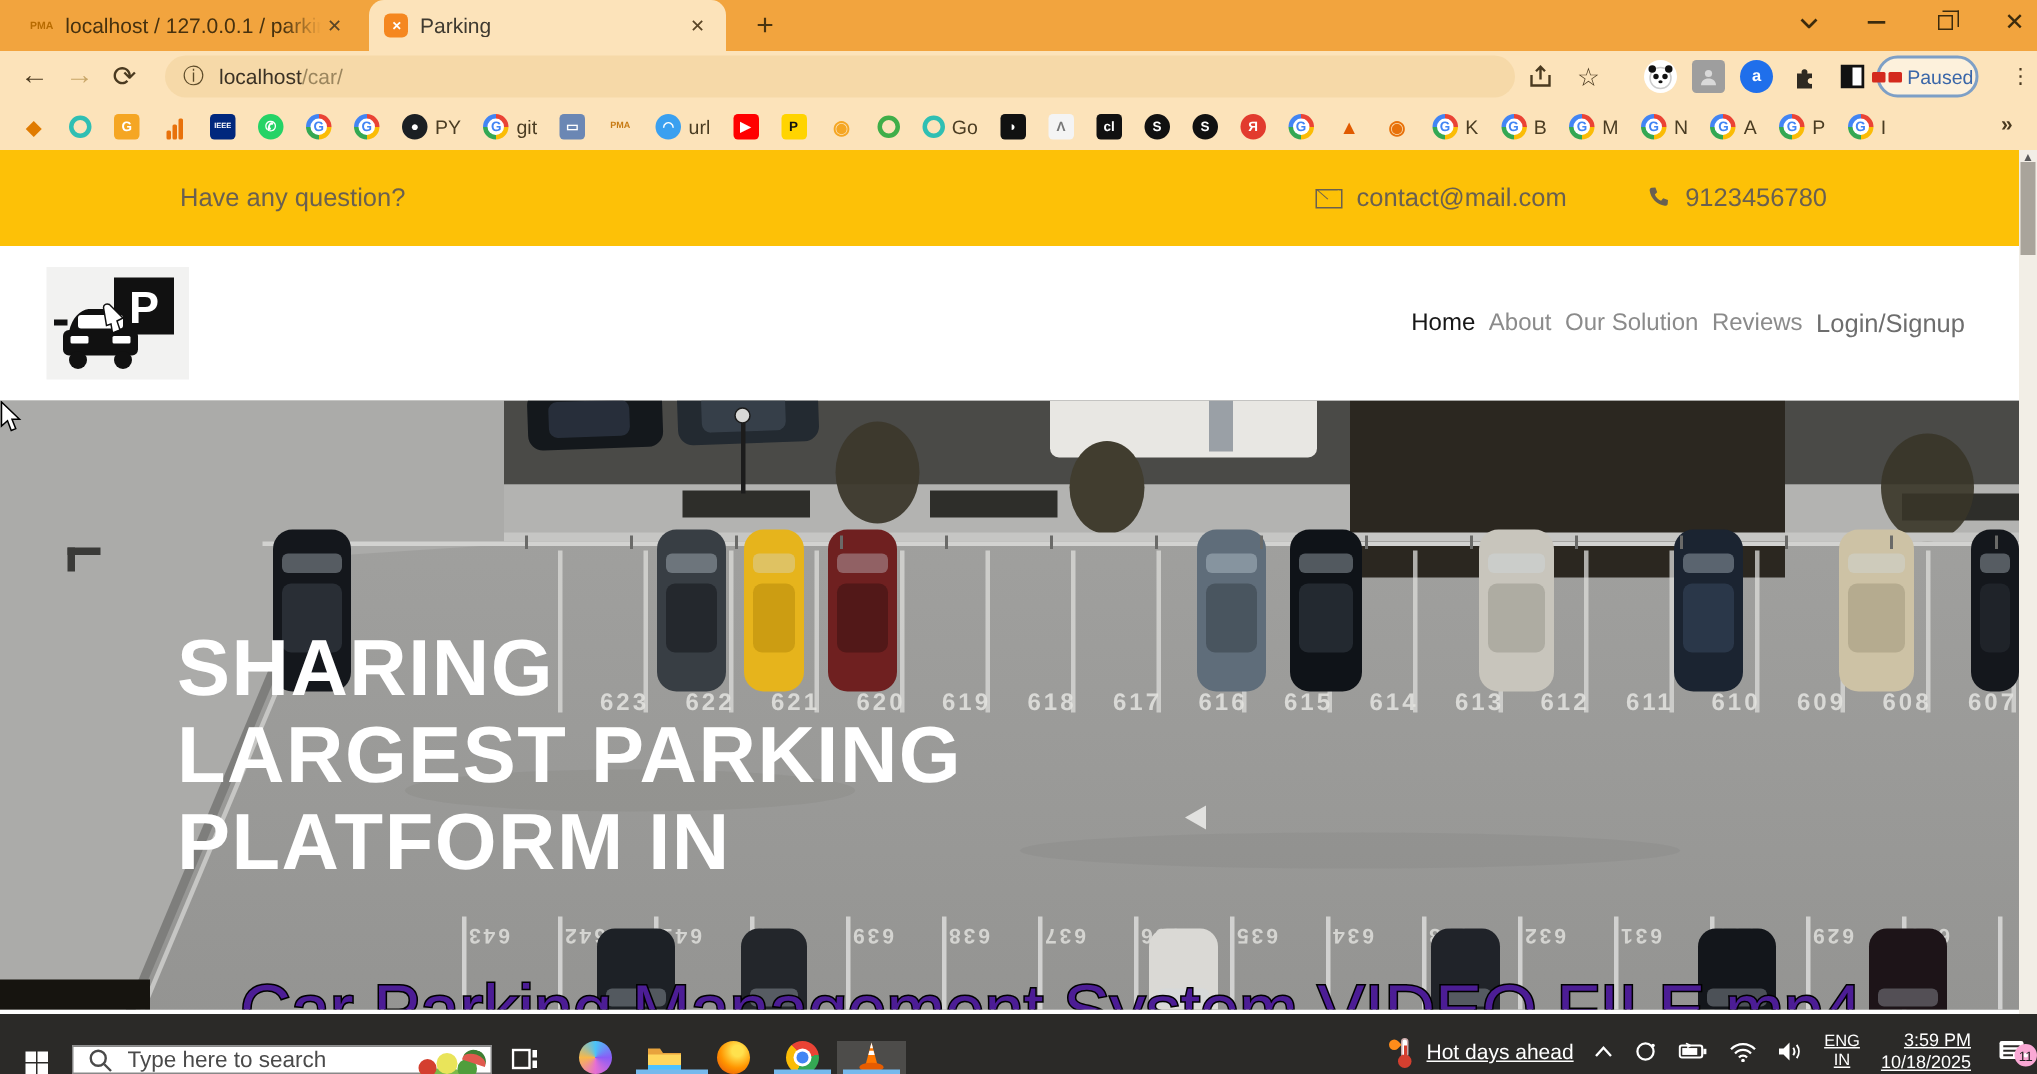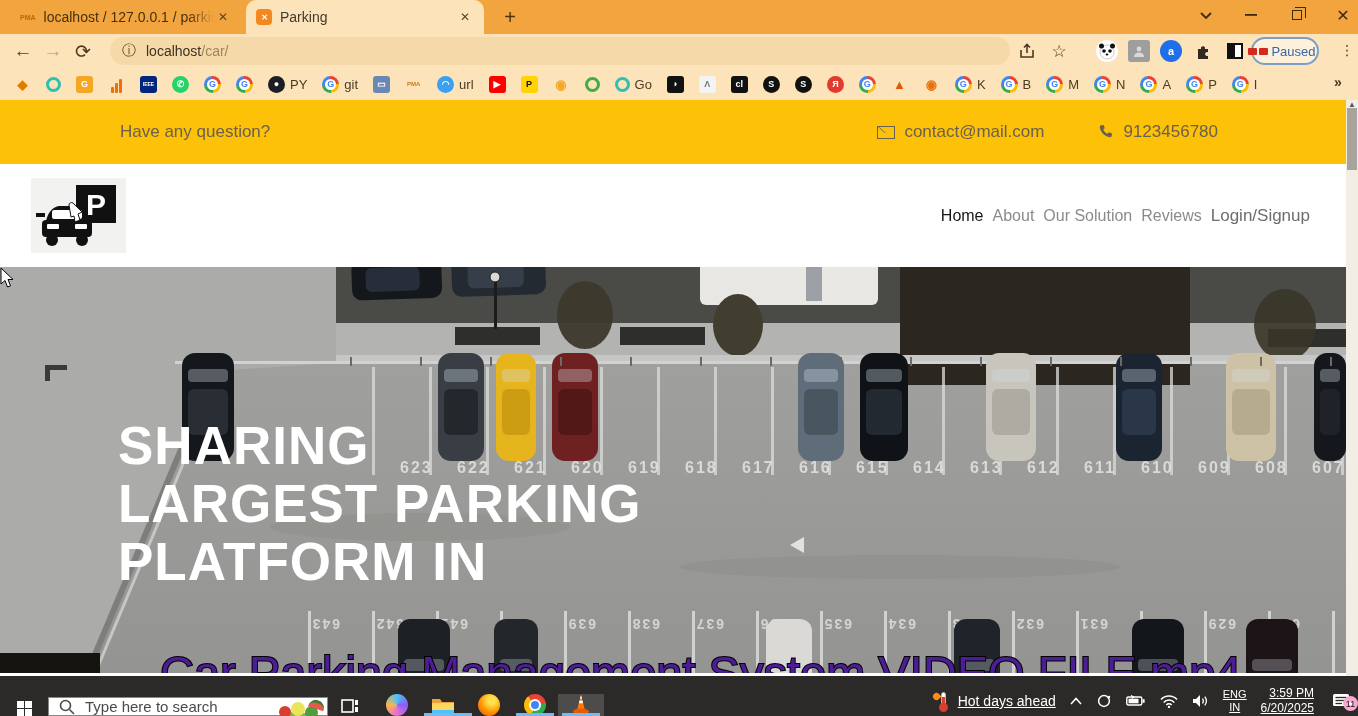--- a/index.html
+++ b/index.html
@@ -707,21 +707,21 @@
             <path d="M10.5 4.5a4.5 4.5 0 0 1 0 5" fill="none" stroke="#fff" stroke-width="1.3"></path>
             <path d="M12.8 2.6a7.5 7.5 0 0 1 0 8.8" fill="none" stroke="#fff" stroke-width="1.3"></path>
           </svg>
       </span>
       <span class="lang">
         <div>ENG</div>
         <div>IN</div>
       </span>
       <span class="clock">
         <div>3:59 PM</div>
-        <div>6/20/2025</div>
+        <div>10/18/2025</div>
       </span>
       <span class="notif">
         <svg width="18" height="16" viewBox="0 0 18 16">
           <rect x="1" y="1" width="16" height="12" rx="1.5" fill="#fff"></rect>
           <line x1="3.5" y1="4.5" x2="14.5" y2="4.5" stroke="#2b2a28" stroke-width="1.3"></line>
           <line x1="3.5" y1="7.5" x2="14.5" y2="7.5" stroke="#2b2a28" stroke-width="1.3"></line>
           <line x1="3.5" y1="10.5" x2="10" y2="10.5" stroke="#2b2a28" stroke-width="1.3"></line>
         </svg>
         <span class="nbadge">11</span>
       </span>

